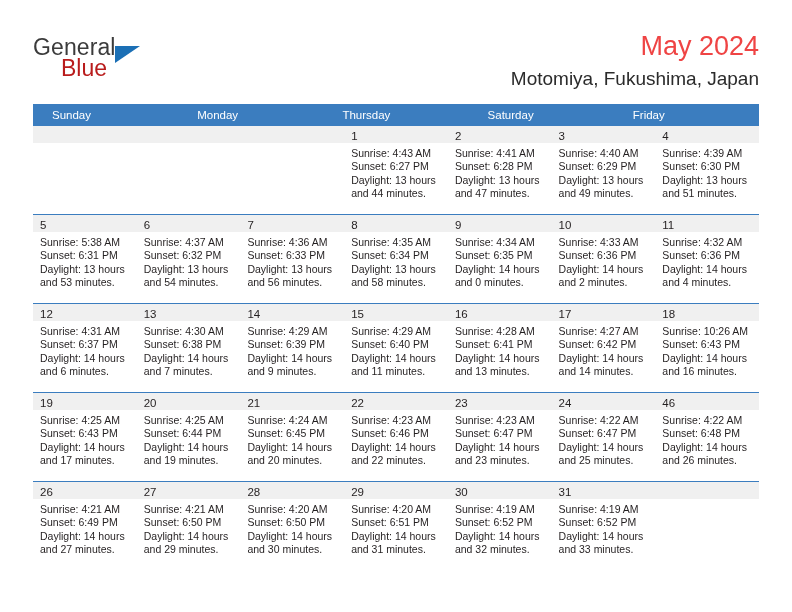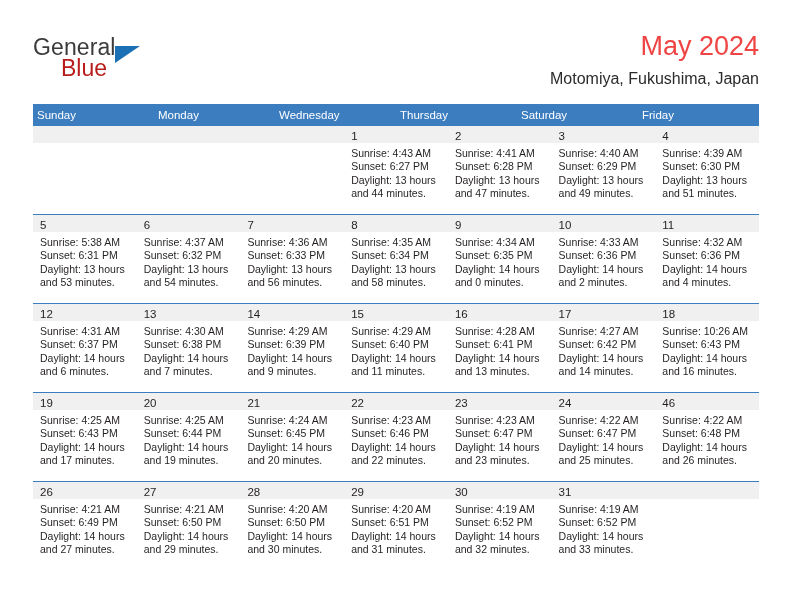--- a/index.html
+++ b/index.html
@@ -70,21 +70,21 @@
     text-align: right;
   }
   .cal-title {
     font-size: 27px;
     color: #ef4444;
     line-height: 32px;
     font-weight: normal;
     margin: 0;
   }
   .cal-subtitle {
-    font-size: 16px;
+    font-size: 19px;
     color: #2b2b2b;
     line-height: 20px;
     margin: 7px 0 0 0;
     font-weight: normal;
   }
 
   
   .calendar {
     position: absolute;
     left: 33px;
@@ -94,21 +94,21 @@
   .dow-row {
     display: flex;
     background: #3b7dbf;
     height: 22px;
   }
   .dow {
     flex: 1 1 0;
     color: #ffffff;
     font-size: 11.5px;
     line-height: 22px;
-    padding-left: 4px;
+    padding-left: 19px;
     box-sizing: border-box;
     white-space: nowrap;
     overflow: hidden;
   }
 
   .week {
     display: flex;
     border-top: 1.5px solid #3b7dbf;
     height: 88px;
   }
@@ -164,21 +164,20 @@
       <h2 class="cal-subtitle">Motomiya, Fukushima, Japan</h2>
     </div>
 
   </div>
 
   <div class="calendar">
 
     <div class="dow-row">
       <div class="dow">Sunday</div>
       <div class="dow">Monday</div>
-      <div class="dow">Wednesday</div>
       <div class="dow">Thursday</div>
       <div class="dow">Saturday</div>
       <div class="dow">Friday</div>
     </div>
 
     <div id="weeks-container">
         <div class="week first">
           <div class="day empty">
             <div class="day-numbar"><span class="day-num"></span></div>
             <div class="day-body">

